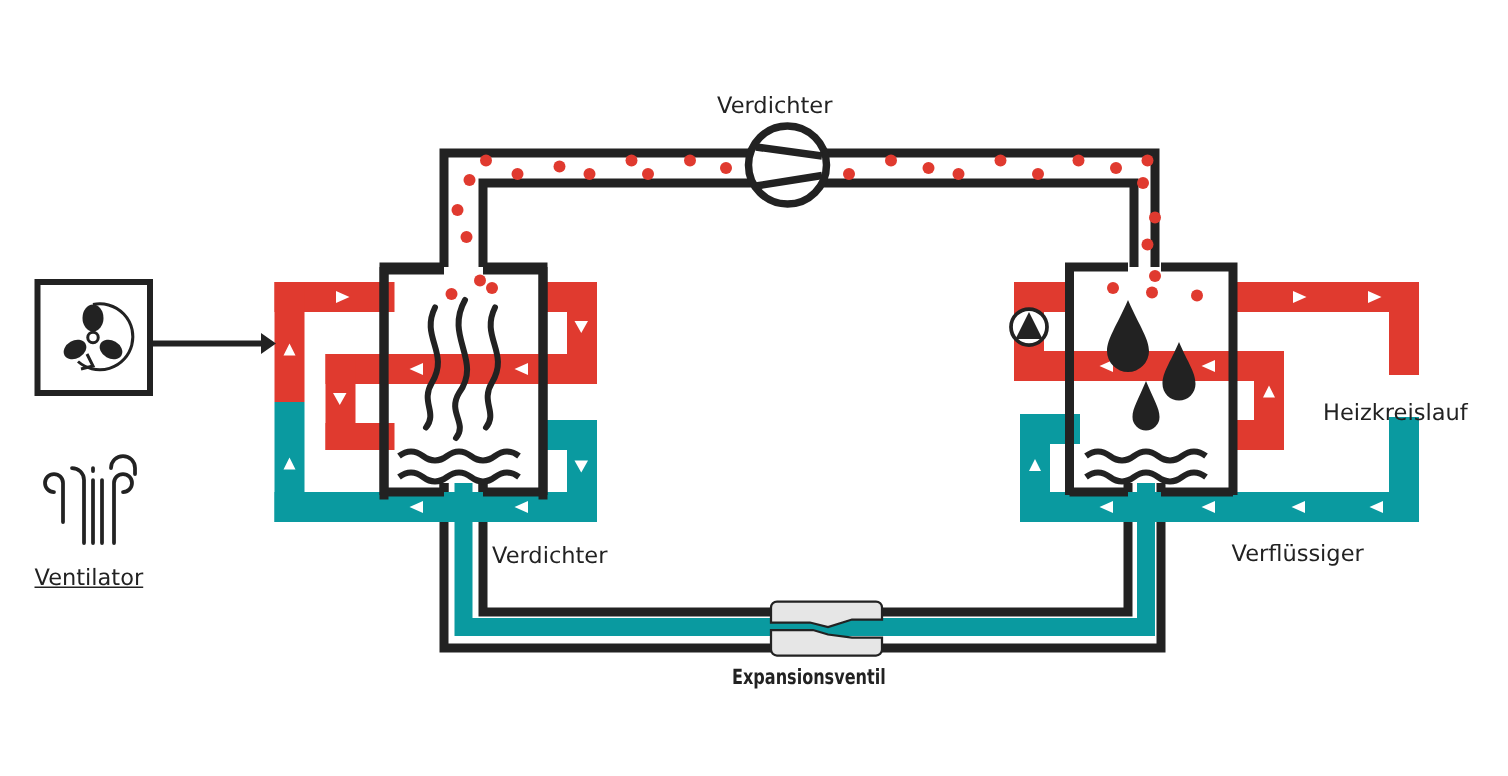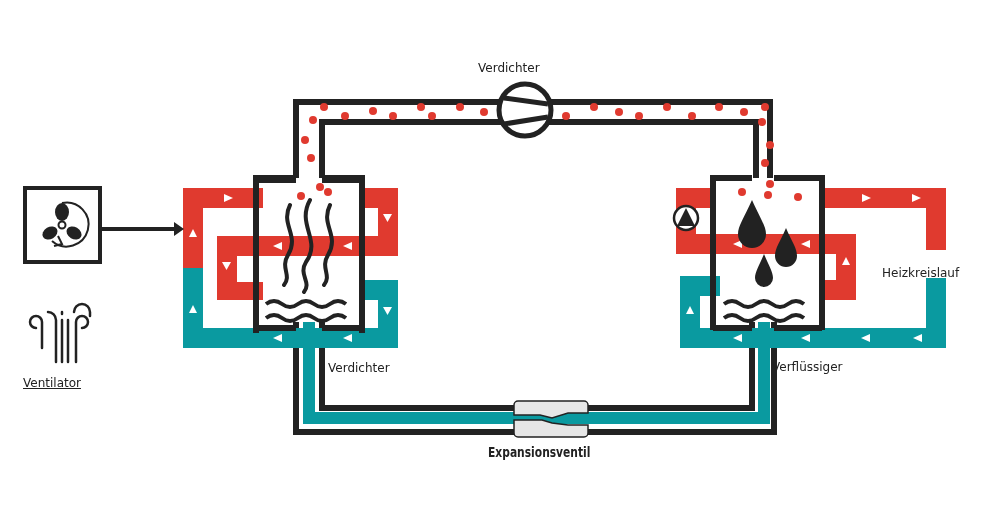--- a/index.html
+++ b/index.html
@@ -1,18 +1,18 @@
 <!DOCTYPE html>
 <html><head>
 <meta charset="utf-8">
 <style>
   html, body { margin:0; padding:0; background:#ffffff; }
   body { width:1005px; height:517px; position:relative; overflow:hidden; font-family:"DejaVu Sans", sans-serif; }
   svg { position:absolute; left:0; top:0; }
-  .lbl { position:absolute; font-family:"DejaVu Sans", sans-serif; font-size:12px; color:#222; white-space:nowrap; }
+  .lbl { position:absolute; font-family:"DejaVu Sans", sans-serif; font-size:15px; color:#222; white-space:nowrap; }
   .lbl-bold { position:absolute; font-family:"DejaVu Sans Condensed","DejaVu Sans", sans-serif; font-weight:bold; font-size:14px; color:#222; white-space:nowrap; transform:scaleX(0.85); transform-origin:left top; }
 </style>
 </head>
 <body>
 
 <svg width="1005" height="517" viewBox="0 0 1005 517">
 
   <g fill="none" stroke="#222" stroke-width="6" stroke-linejoin="miter">
 
     <path d="M296 178 V102 H770 V178"></path>
@@ -205,16 +205,16 @@
     <path d="M62 320 V362"></path>
     <path d="M68 320 V362"></path>
     <path d="M74 312 a8 8 0 0 1 8 -8 a8 8 0 0 1 8 8 v4"></path>
     <path d="M76 362 V322 a6 6 0 1 1 6 6"></path>
     <path d="M62 312 v2"></path>
   </g>
 </svg>
 
 <div class="lbl" style="left:478px; top:61px;">Verdichter</div>
 <div class="lbl" style="left:328px; top:361px;">Verdichter</div>
-<div class="lbl" style="left:772px; top:360px;">Verflüssiger</div>
+<div class="lbl" style="left:821px; top:360px;">Verflüssiger</div>
 <div class="lbl" style="left:882px; top:266px;">Heizkreislauf</div>
 <div class="lbl" style="left:23px; top:376px;text-decoration:underline;">Ventilator</div>
 <div class="lbl-bold" style="left:488px; top:444px;">Expansionsventil</div>
 
 </body></html>

